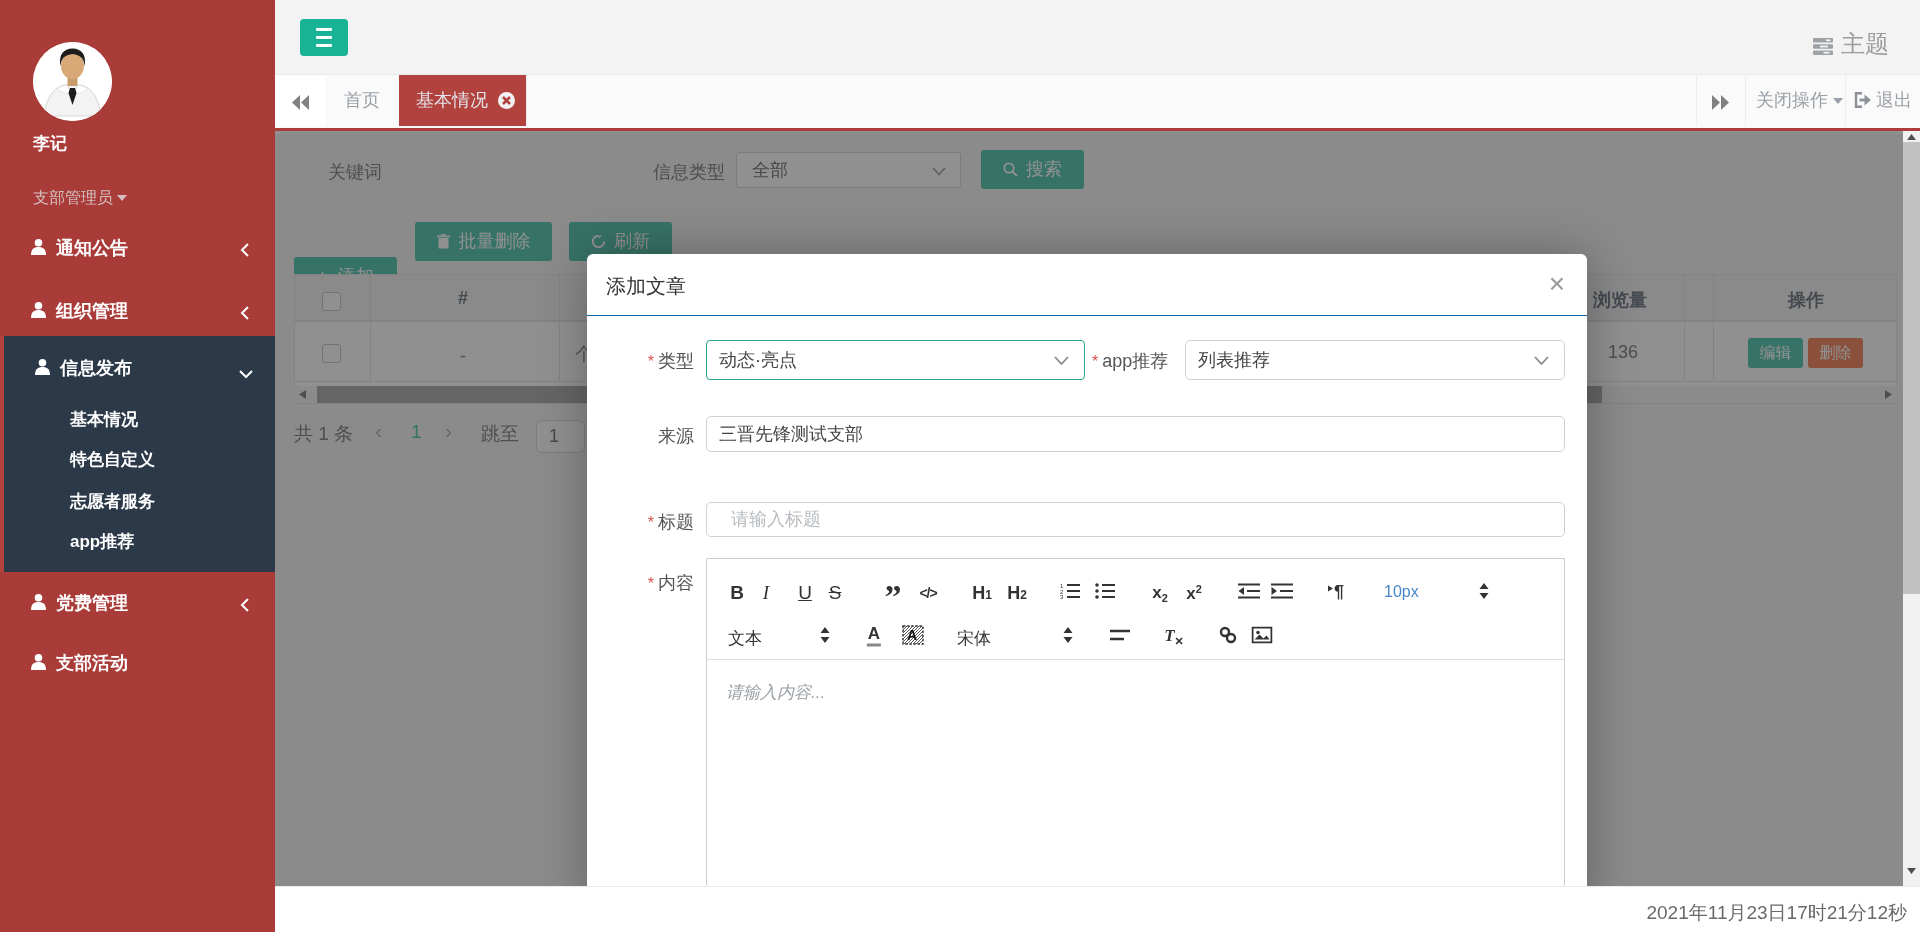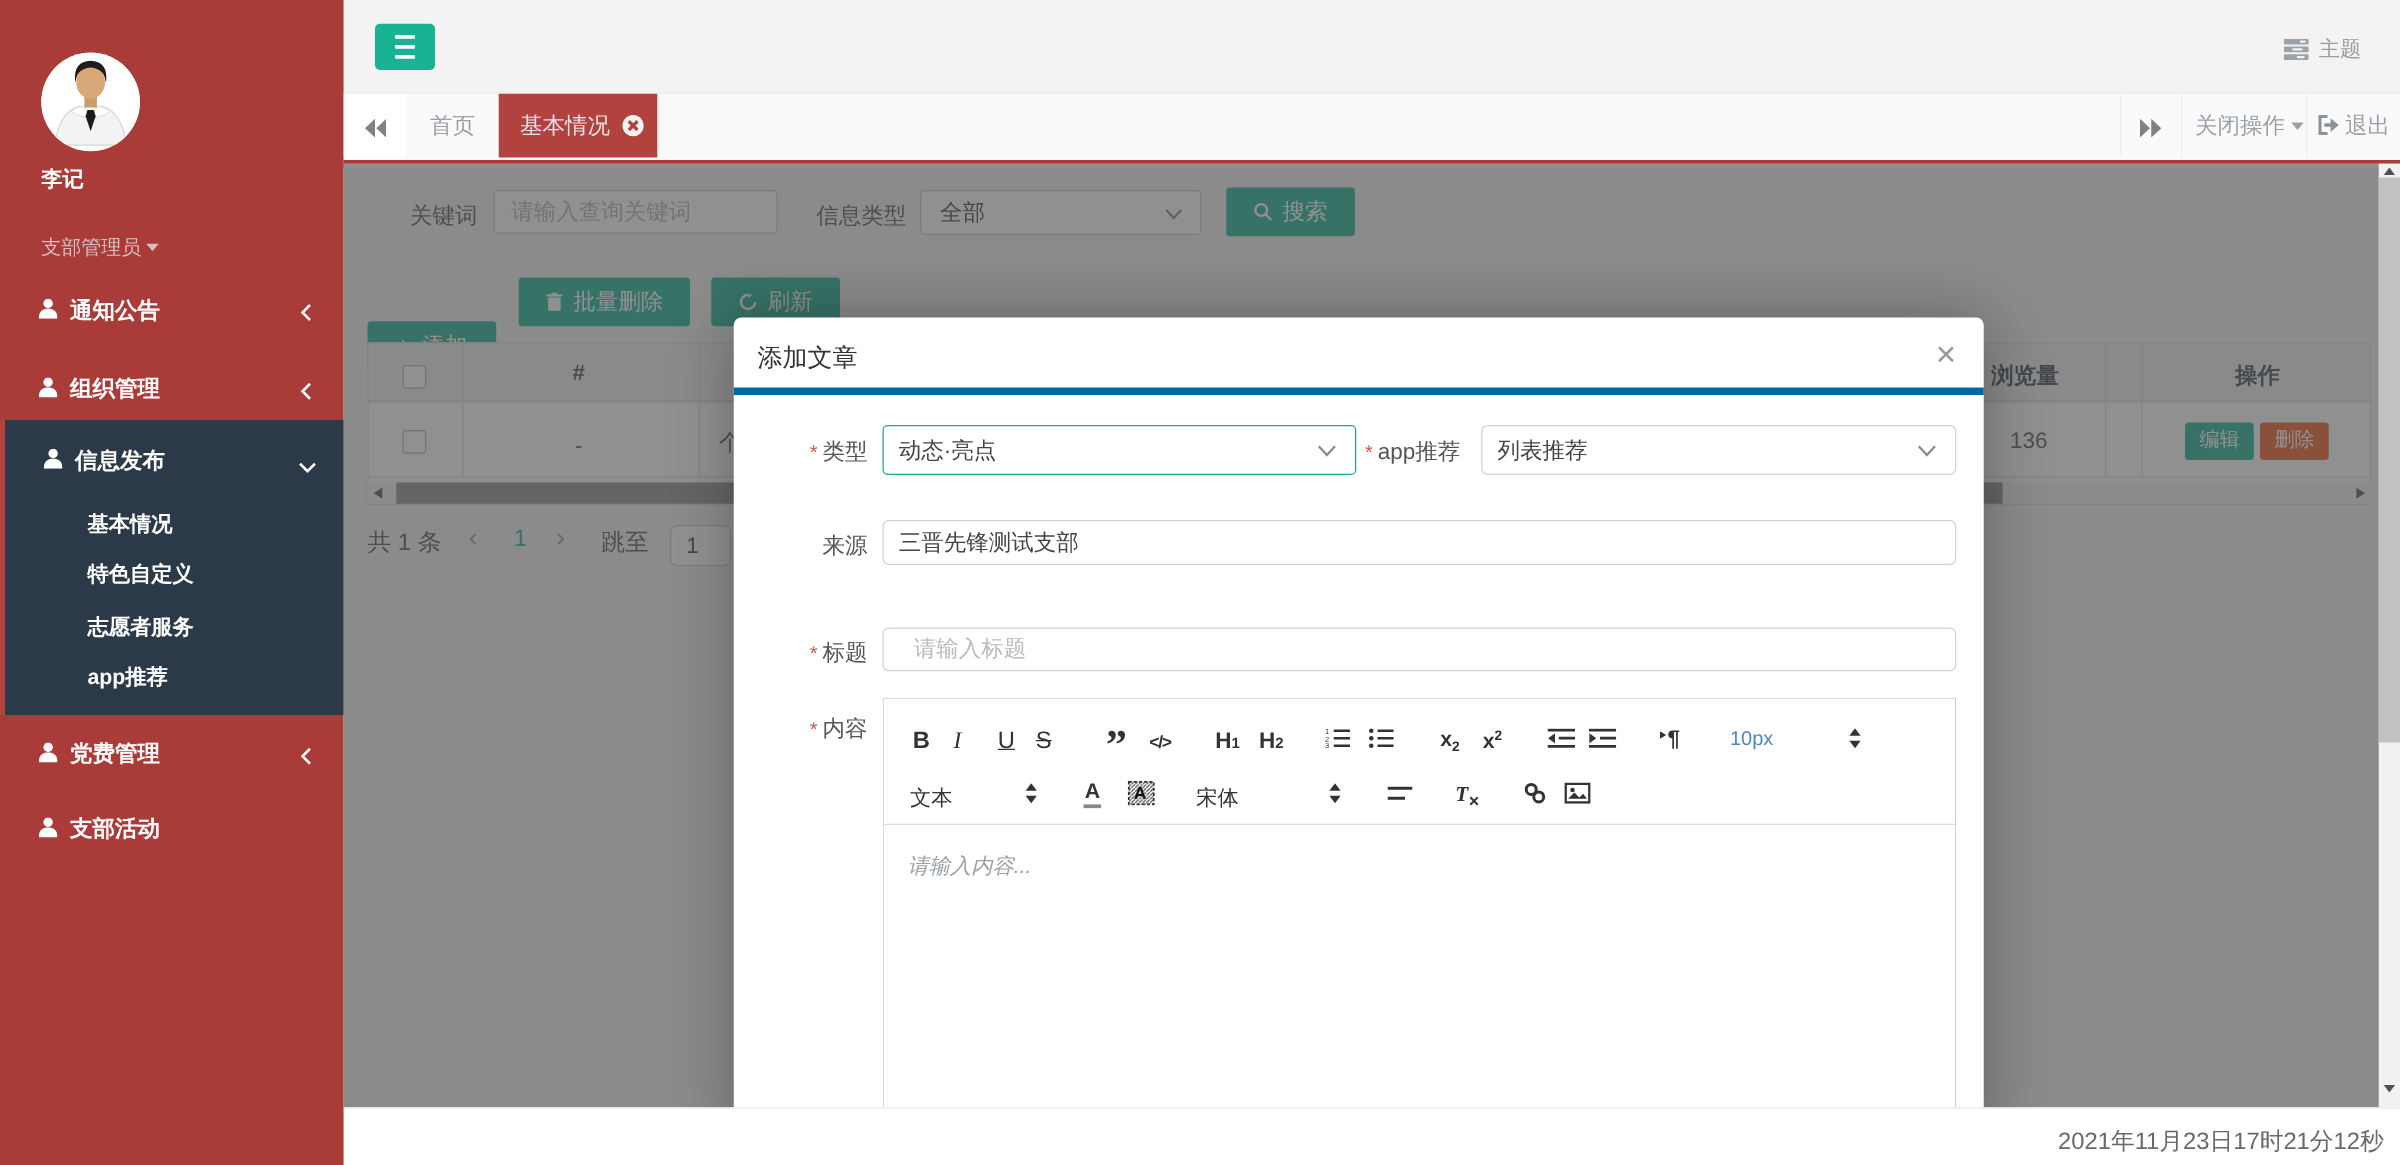--- a/index.html
+++ b/index.html
@@ -16,21 +16,21 @@
 .menu-item .micon { position:absolute; left:31px; top:50%; margin-top:-8px; }
 .menu-item .mtxt { position:absolute; left:56px; top:50%; margin-top:-11px; }
 .menu-item .chev { position:absolute; right:26px; top:50%; margin-top:-6px; }
 #darkblock { left:0; top:336px; width:275px; height:236px; background:#2b3949; border-left:4px solid #b2423e; }
 .sub-item { position:absolute; left:66px; color:#fff; font-size:17px; font-weight:bold; }
 
 
 #topbar { left:275px; top:0; width:1645px; height:75px; background:#f3f3f4; border-bottom:1px solid #e7eaec; }
 #hamb { left:25px; top:19px; width:48px; height:37px; background:#18b394; border-radius:4px; }
 #hamb i { position:absolute; left:16px; width:16px; height:3px; background:#fff; border-radius:1px; }
-#theme { right:31px; top:28px; color:#9b9b9b; font-size:17px; }
+#theme { right:31px; top:28px; color:#9b9b9b; font-size:24px; }
 
 
 #tabbar { left:275px; top:75px; width:1645px; height:53px; background:#fafafa; }
 .tb-border { position:absolute; top:0; width:1px; height:51px; background:#ededed; }
 #redline { left:275px; top:128px; width:1645px; height:3px; background:#ad3c39; }
 #tab-home { position:absolute; left:50px; top:0; width:74px; height:51px; line-height:51px; text-align:center; color:#9aa0a8; font-size:18px; background:#fafafa; }
 #tab-active { position:absolute; left:124px; top:0; width:127px; height:51px; line-height:51px; background:#b2423e; color:#e3e3ea; font-size:18px; text-align:left; padding-left:17px; }
 
 
 #content { left:275px; top:134px; width:1629px; height:752px; background:#f3f3f4; overflow:hidden; }
@@ -44,21 +44,21 @@
 #tbl-head { position:absolute; left:19px; top:140px; width:1603px; height:47px; background:#f0f0f1; border:1px solid #ddd; }
 .col-b { position:absolute; top:140px; width:1px; height:108px; background:#ddd; }
 .th { position:absolute; color:#3d4b5a; font-size:18px; font-weight:bold; }
 .cb { position:absolute; width:19px; height:19px; background:#fff; border:1px solid #b5b5b5; border-radius:3px; }
 
 
 #overlay { left:275px; top:131px; width:1629px; height:755px; background:rgba(73,73,73,0.61); }
 
 
 #modal { left:587px; top:254px; width:1000px; height:660px; z-index:10;  background:#fff; border-radius:6px 6px 0 0; box-shadow:1px 1px 50px rgba(0,0,0,.3); }
-#modal-head { position:absolute; left:0; top:0; width:1000px; height:62px; border-bottom:6px solid #0369a1; }
+#modal-head { position:absolute; left:0; top:0; width:1000px; height:62px; border-bottom:1px solid #0369a1; }
 #modal-title { position:absolute; left:19px; top:19px; font-size:20px; color:#333; }
 #modal-x { position:absolute; right:22px; top:14px; font-size:28px; color:#999; font-weight:normal; }
 .mlabel { position:absolute; width:107px; text-align:right; color:#555; font-size:18px; }
 .req { color:#d9534f; margin-right:4px; font-size:16px; }
 .mfield { position:absolute; background:#fff; border:1px solid #d2d2d2; border-radius:5px; font-size:18px; color:#444; }
 
 
 #editor { position:absolute; left:119px; top:304px; width:859px; height:328px; border:1px solid #ccc; border-bottom:none; border-radius:2px; }
 #edit-toolbar { position:absolute; left:0; top:0; width:857px; height:101px; border-bottom:1px solid #ddd; }
 .ticon { position:absolute; color:#333; }
@@ -190,21 +190,20 @@
   <div class="tb-border" style="left:1570px;"></div>
   <div class="abs" style="left:1579px;top:0;height:51px;line-height:51px;color:#9aa0a8;font-size:18px;"><svg width="17" height="16" viewBox="0 0 17 16" style="vertical-align:-2px;margin-right:5px;">
         <path d="M8,1.2 L2,1.2 L2,14.8 L8,14.8" stroke="#8d9299" stroke-width="2.4" fill="none"></path>
         <rect x="5.5" y="6.6" width="6" height="2.8" fill="#8d9299"></rect>
         <path d="M10.5,2.5 L17,8 L10.5,13.5 Z" fill="#8d9299"></path>
       </svg>退出</div>
 </div>
 <div id="redline" class="abs"></div>
 <div id="content" class="abs">
   <div class="lbl" style="left:53px;top:26px;">关键词</div>
-  <div class="inputbox" style="left:120px;top:18px;width:227px;height:35px;line-height:33px;padding-left:13px;"><span class="ph">请输入查询关键词</span></div>
   <div class="lbl" style="left:378px;top:26px;">信息类型</div>
   <div class="inputbox" style="left:461px;top:18px;width:225px;height:36px;line-height:34px;padding-left:15px;">全部
     <svg width="14" height="9" viewBox="0 0 14 9" style="position:absolute;right:14px;top:14px;">
         <path d="M1,1 L7,7.5 L13,1" stroke="#8a8a8a" stroke-width="1.8" fill="none"></path>
       </svg>
   </div>
   <div class="btn-teal" style="left:706px;top:16px;width:103px;height:39px;line-height:39px;"><svg width="15" height="15" viewBox="0 0 15 15" style="vertical-align:-2px;margin-right:8px;">
         <circle cx="6" cy="6" r="4.7" stroke="#fff" stroke-width="1.8" fill="none"></circle>
         <path d="M9.5,9.5 L14,14" stroke="#fff" stroke-width="1.8"></path>
       </svg>搜索</div>

